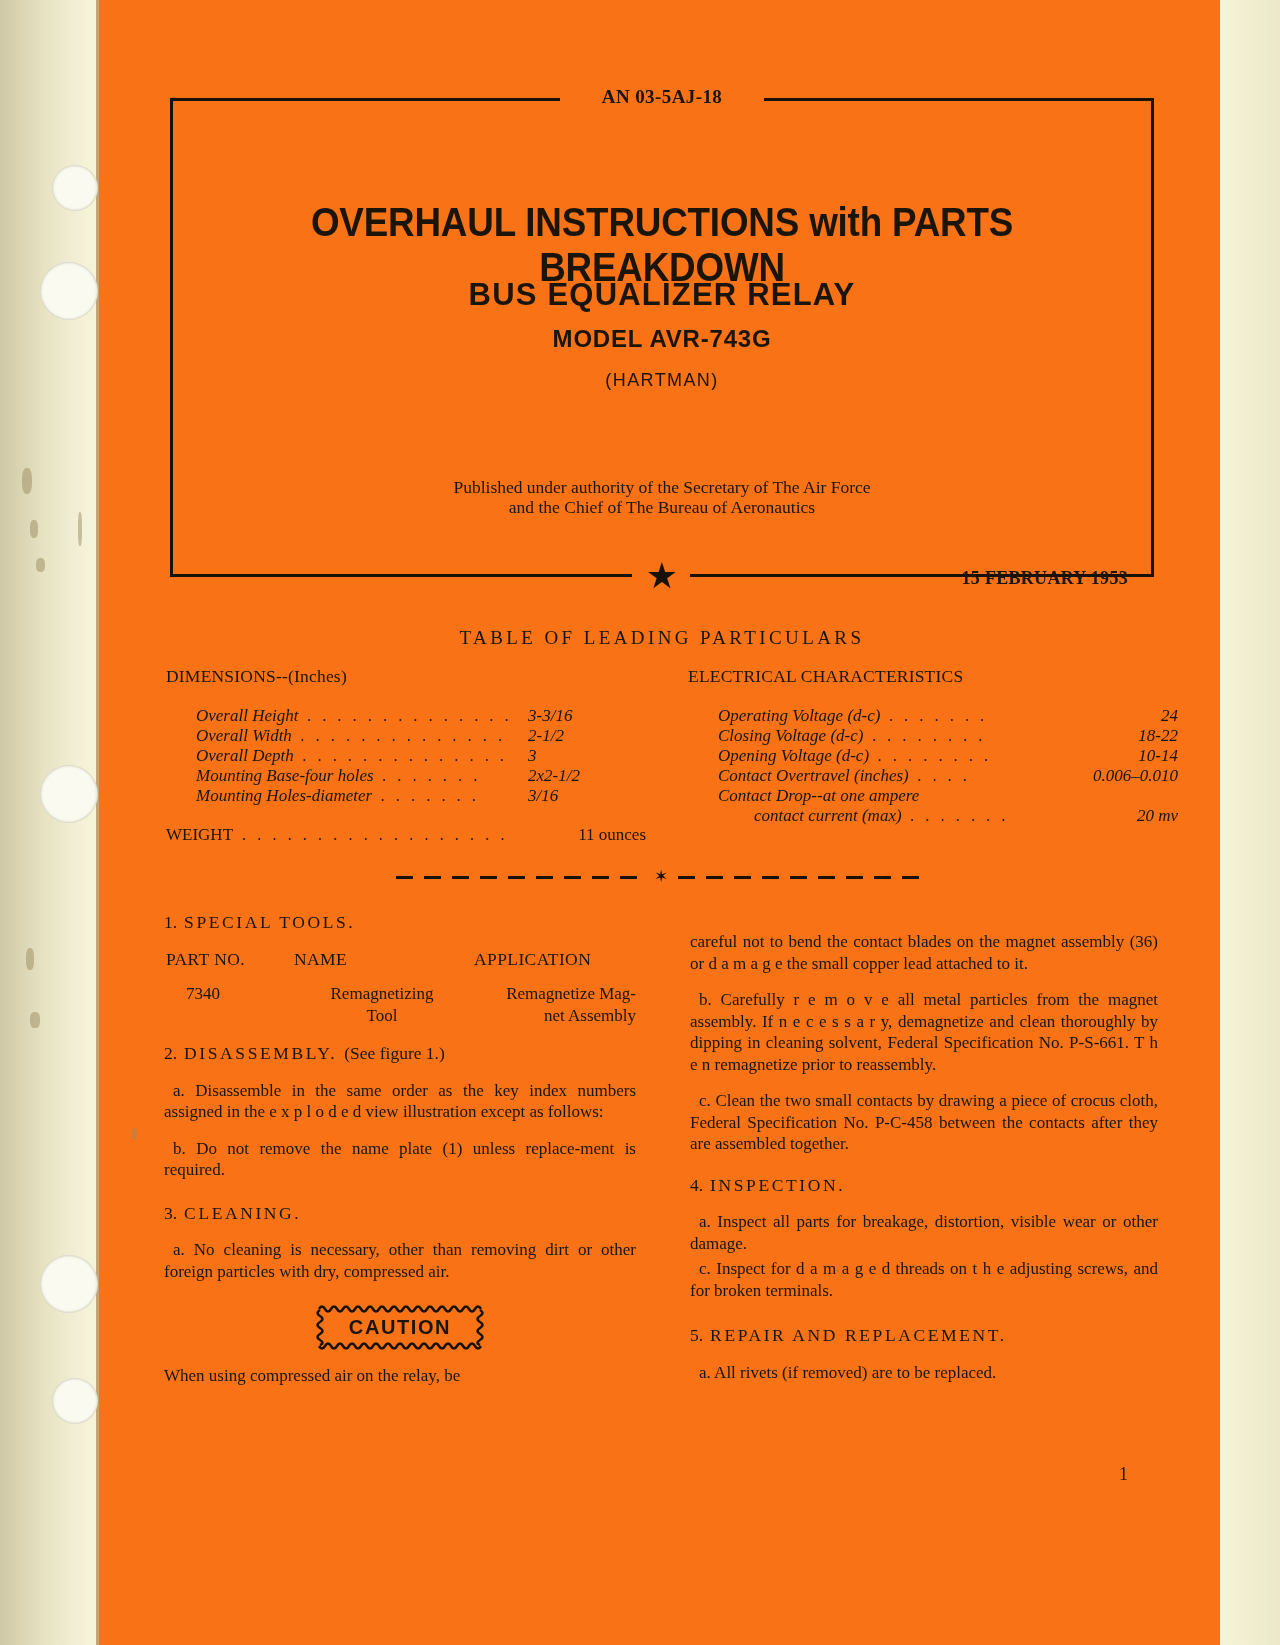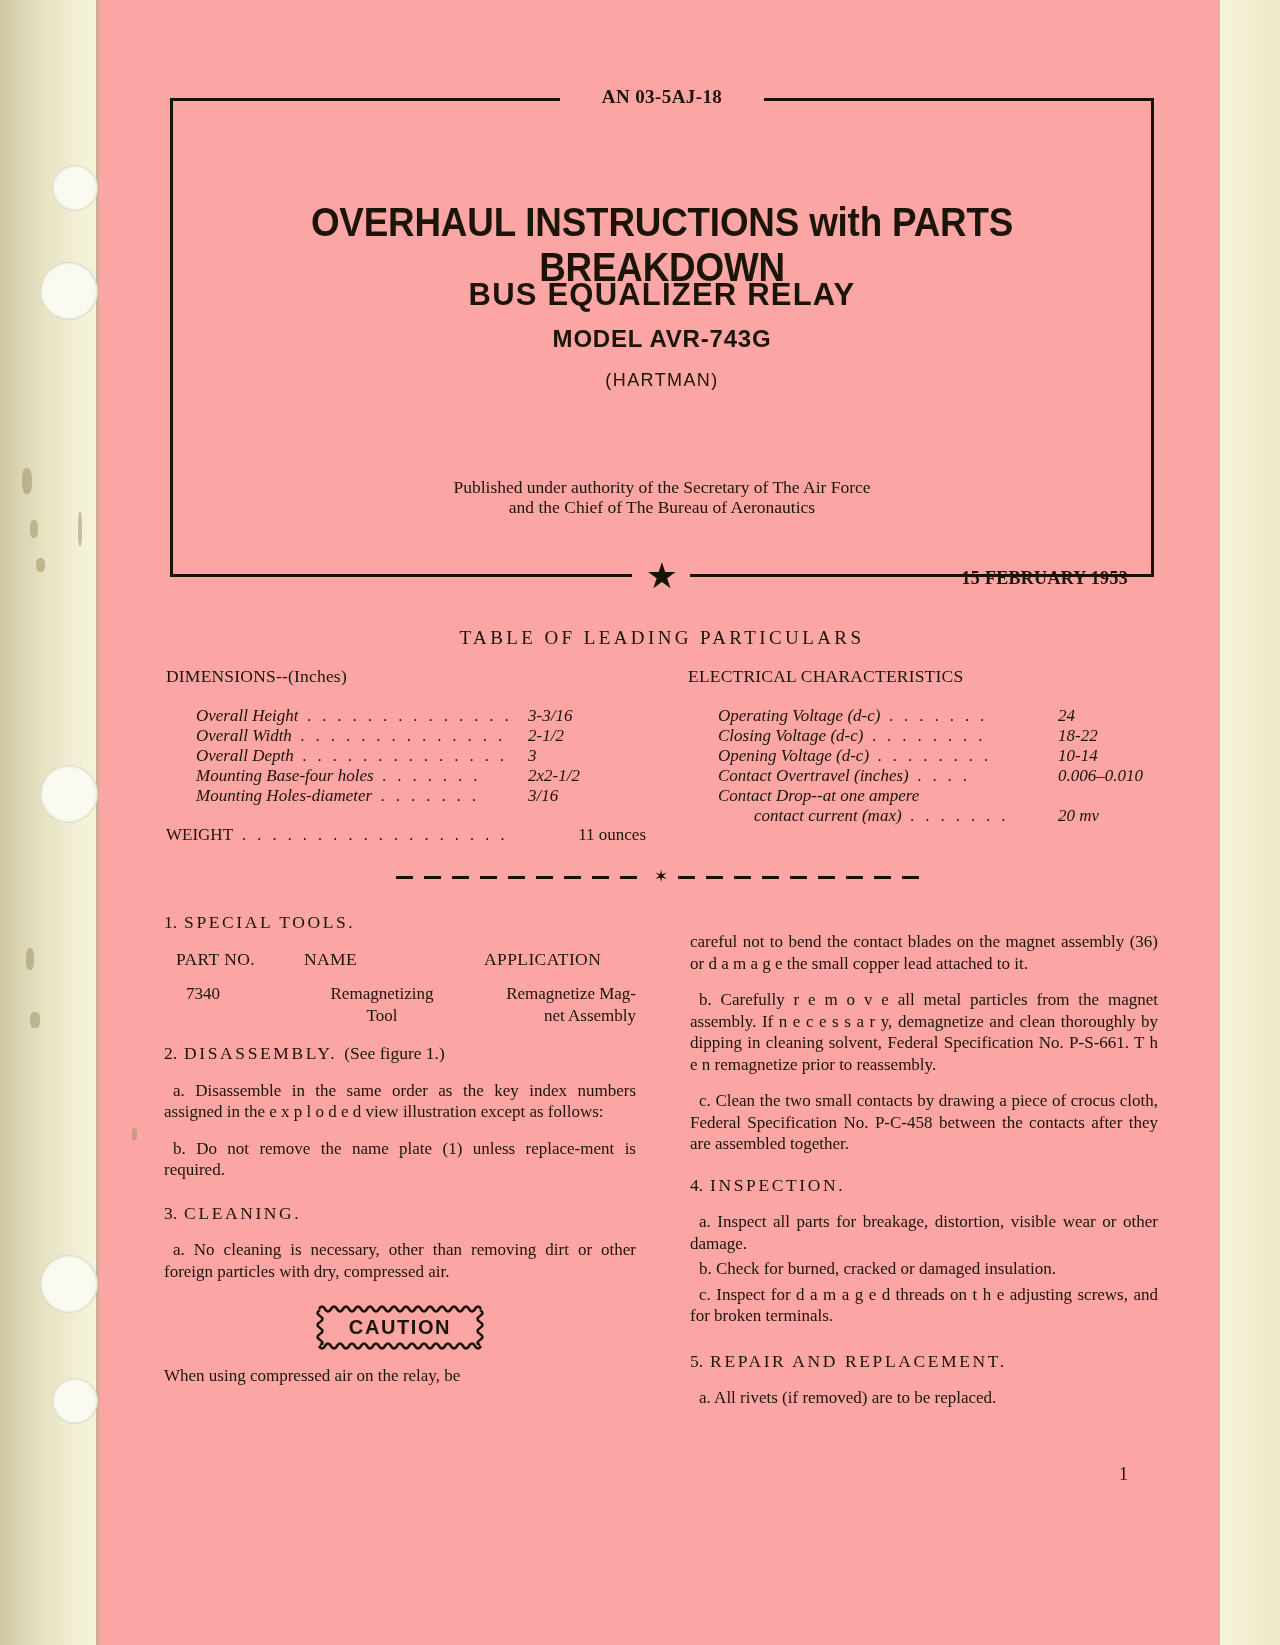--- a/index.html
+++ b/index.html
@@ -4,21 +4,21 @@
 <style>
   html, body {
     margin: 0;
     padding: 0;
     background: #ffffff;
   }
   #page {
     position: relative;
     width: 1280px;
     height: 1645px;
-    background: #fca5a5;
+    background: #f97316;
     overflow: hidden;
     font-family: "Liberation Serif", serif;
     color: #1a1508;
   }
   
   .scan-gutter {
     position: absolute; left: 0; top: 0; width: 96px; height: 100%;
     background: linear-gradient(to right, #cfc8a6 0%, #e6e2c2 45%, #f2efd6 80%, #f6f4d8 100%);
   }
   .scan-edge-line {
@@ -120,21 +120,21 @@
   .spec-table.right { left: 718px; top: 706px; width: 460px; }
   .spec-row { display: flex; align-items: baseline; line-height: 20px; white-space: nowrap; }
   .spec-label { flex: 0 0 auto; }
   .spec-dots {
     flex: 1 1 auto; overflow: hidden; white-space: nowrap;
     margin: 0 7px 0 9px; letter-spacing: 3.6px; color: #1a1508;
     font-size: 16px;
   }
   .spec-val { flex: 0 0 auto; text-align: left; }
   .spec-table.left  .spec-val { width: 118px; }
-  .spec-table.right .spec-val { width: 120px; }
+  .spec-table.right .spec-val { width: 120px; text-align: right; }
   .spec-row.nodots .spec-dots { letter-spacing: 0; }
   .spec-row.cont .spec-label { padding-left: 36px; }
 
   .weight-row {
     position: absolute; left: 166px; top: 825px; width: 480px;
     font-size: 17px;
   }
 
   
   .dash-sep {
@@ -162,21 +162,21 @@
   }
   .sec-head .sec-no { letter-spacing: 0; }
   .sec-head .sec-note { letter-spacing: 0; }
   p.para { margin: 0 0 15px 0; text-align: justify; text-indent: 9px; }
   p.para.tight { margin-bottom: 4px; }
   p.para.noindent { text-indent: 0; }
   p.para.nojust { text-align: left; }
 
   
   .tools-head {
-    display: flex; margin: 0 0 13px 12px; font-size: 17.5px; letter-spacing: .4px;
+    display: flex; margin: 0 0 13px 2px; font-size: 17.5px; letter-spacing: .4px;
   }
   .tools-head .c1 { width: 128px; }
   .tools-head .c2 { width: 180px; }
   .tools-head .c3 { flex: 1; }
   .tools-row { display: flex; margin: 0 0 17px 0; }
   .tools-row .c1 { width: 128px; padding-left: 22px; box-sizing: border-box; }
   .tools-row .c2 { width: 180px; text-align: center; }
   .tools-row .c3 { flex: 1; text-align: right; }
 
   
@@ -378,21 +378,20 @@
     <p class="para noindent" style="margin-top:19px">careful not to bend the contact blades on the magnet assembly (36) or d a m a g e the small copper lead attached to it.</p>
     <p class="para">b. Carefully r e m o v e all metal particles from the magnet assembly. If n e c e s s a r y, demagnetize and clean thoroughly by dipping in cleaning solvent, Federal Specification No. P-S-661.  T h e n remagnetize prior to reassembly.</p>
     <p class="para">c. Clean the two small contacts by drawing a piece of crocus cloth, Federal Specification No.  P-C-458 between the contacts after they are assembled together.</p>
 
     <div class="sec-head" style="margin-top:20px">
       <span class="sec-no">4.</span>
       <span>INSPECTION.</span>
     </div>
 
     <p class="para tight">a. Inspect all parts for breakage, distortion, visible wear or other damage.</p>
-    <p class="para tight nojust">b. Check for burned, cracked or damaged insulation.</p>
     <p class="para">c. Inspect for d a m a g e d threads on t h e adjusting screws, and for broken terminals.</p>
 
     <div class="sec-head" style="margin-top:24px">
       <span class="sec-no">5.</span>
       <span>REPAIR AND REPLACEMENT.</span>
     </div>
 
     <p class="para nojust">a. All rivets (if removed) are to be replaced.</p>
   </div>
 

